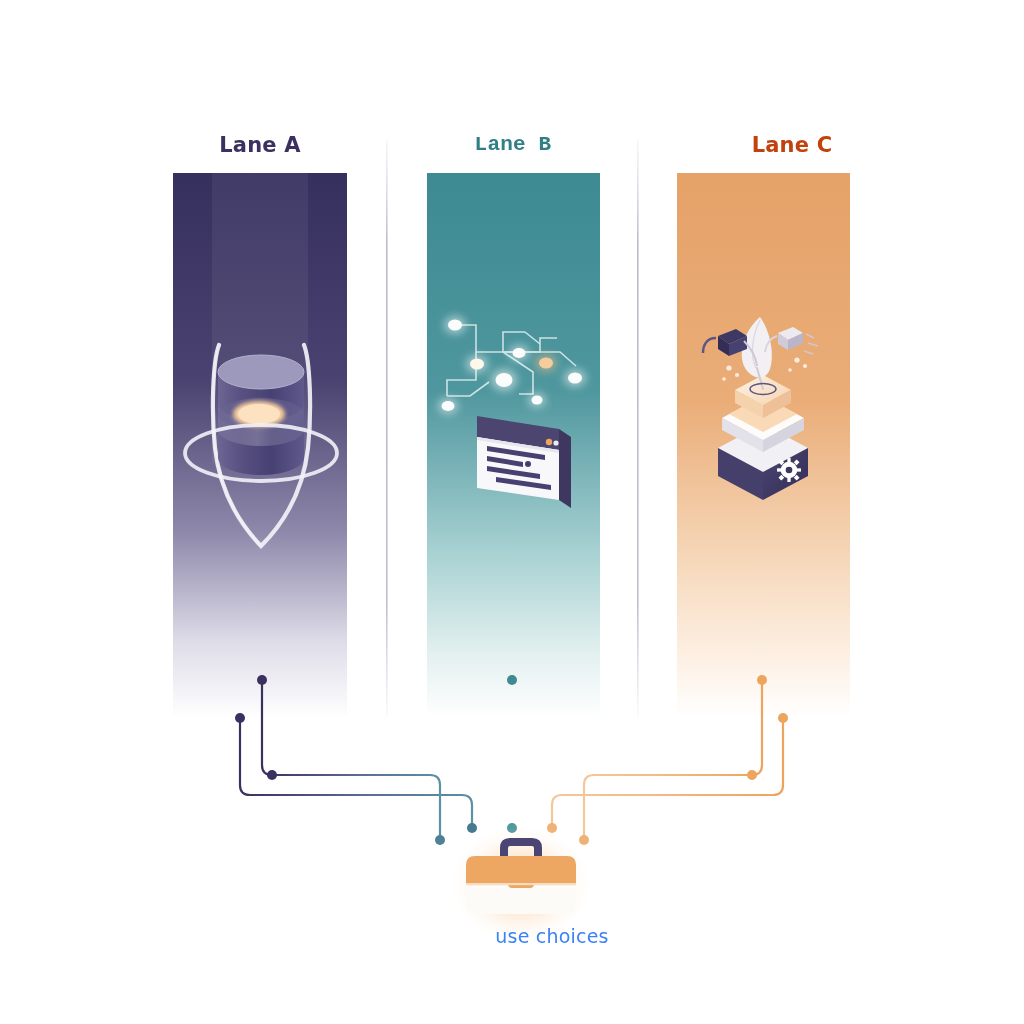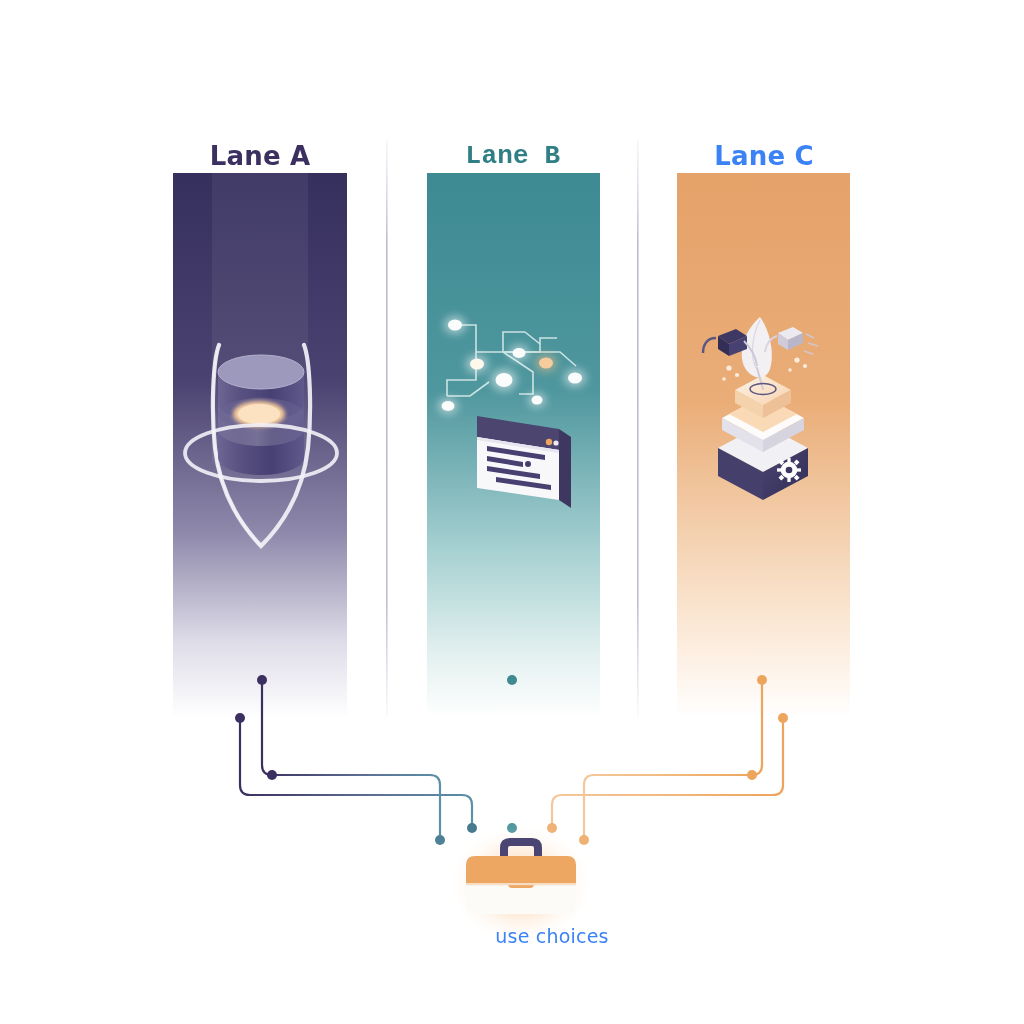--- a/index.html
+++ b/index.html
@@ -20,29 +20,28 @@
     background: #ffffff;
   }
   #scene {
     position: absolute;
     inset: 0;
     width: 1024px;
     height: 1024px;
   }
   .lane-title {
     position: absolute;
-    font-size: 26px;
+    font-size: 21px;
     font-weight: bold;
     letter-spacing: 0.2px;
     text-align: center;
     white-space: nowrap;
     transform: translateX(-50%);
     top: 133px;
     user-select: none;
-    margin-top: 8px;
   }
   .hub-label {
     position: absolute;
     top: 925px;
     left: 0;
     width: 1024px;
     text-align: center;
     font-size: 19px;
     letter-spacing: 0.2px;
     user-select: none;
@@ -369,17 +368,17 @@
         <path d="M466 865 Q466 856 475 856 L567 856 Q576 856 576 865 L576 884 L466 884 Z" fill="#eda762"></path>
 
         <rect x="508" y="862" width="26" height="26" rx="4" fill="#eda762"></rect>
         <rect x="466" y="883" width="110" height="2.2" fill="#f6dcc0"></rect>
       </g>
     </g>
   </svg>
 
   <div class="lane-title" style="left:260px;color:#3b3060;">Lane A</div>
   <div class="lane-title" style="left:513px;color:#2f7f84;font-family:Liberation Mono, monospace;">Lane B</div>
-  <div class="lane-title" style="left:764px;color:#3b82f6;">Lane C</div>
+  <div class="lane-title" style="left:792px;color:#c2410c;">Lane C</div>
 
   <div class="hub-label" style="color:#3b82f6;padding-left:40px;">use choices</div>
 
 </div>
 
 </body></html>

